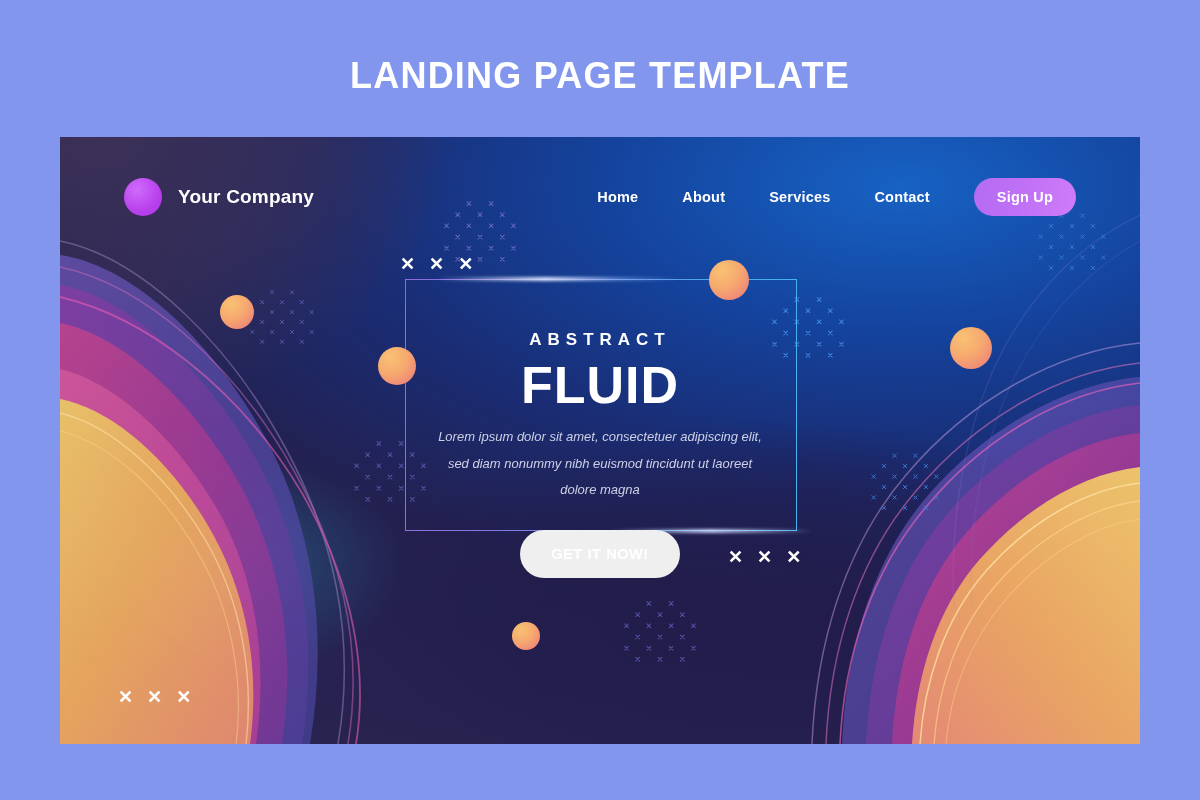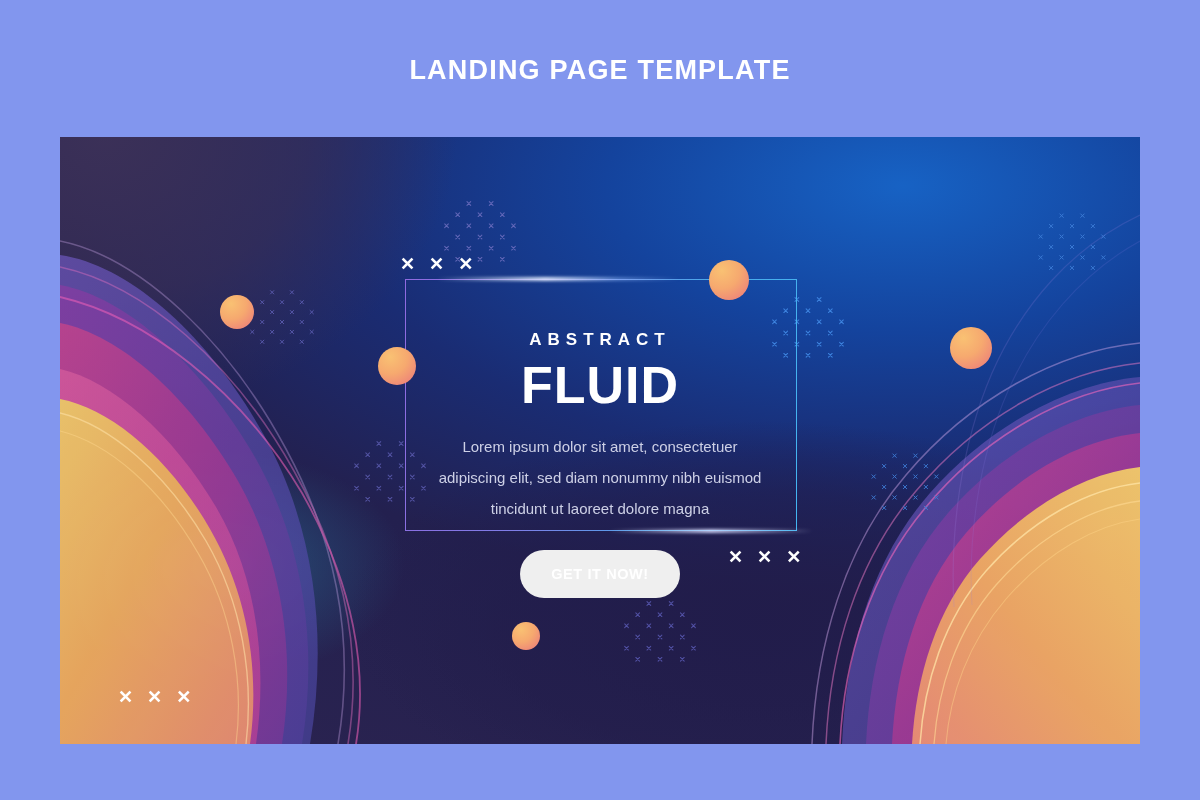--- a/index.html
+++ b/index.html
@@ -17,21 +17,21 @@
   }
 
   
   .page-title {
     position: absolute;
     top: 55px;
     left: 0;
     width: 1200px;
     text-align: center;
     color: #ffffff;
-    font-size: 27px;
+    font-size: 36px;
     font-weight: bold;
     letter-spacing: 1.2px;
     white-space: nowrap;
   }
 
   
   .hero {
     position: absolute;
     left: 60px;
     top: 137px;
@@ -184,24 +184,25 @@
   }
   .subhead {
     color: #f0f0f8;
     font-size: 17px;
     font-weight: normal;
     letter-spacing: 7px;
     margin: 6px 0 0 0;
   }
   .hero-text {
     color: #cdd0e6;
-    font-size: 15px;
+    font-size: 13px;
     line-height: 2.05;
-    margin: 20px auto 0 auto;
+    margin: 12px auto 0 auto;
     width: 330px;
+    font-style: italic;
   }
   .cta-btn {
     display: block;
     margin: 26px auto 0 auto;
     background: linear-gradient(100deg, #f8b45f 0%, #f4a濃 0%, #f7ae62 18%, #f3946f 60%, #ef7f84 100%);
     color: #ffffff;
     font-size: 14.5px;
     font-weight: bold;
     letter-spacing: 0.6px;
     border: none;
@@ -372,20 +373,33 @@
       </g>
       <g stroke="#3f7fd8" opacity="0.9" transform="translate(845,350) scale(0.58)">
         <use href="#diamondCluster"></use>
       </g>
       <g stroke="#5a5ab4" opacity="0.85" transform="translate(600,500) scale(0.62)">
         <use href="#diamondCluster"></use>
       </g>
     </svg>
   </div>
 
+  <div class="site-header">
+    <div class="brand">
+      <div class="brand-logo"></div>
+      <div class="brand-name">Your Company</div>
+    </div>
+    <nav class="nav">
+      <a class="nav-link">Home</a>
+      <a class="nav-link">About</a>
+      <a class="nav-link">Services</a>
+      <a class="nav-link">Contact</a>
+      <button class="signup-btn">Sign Up</button>
+    </nav>
+  </div>
 
   <div class="sphere sphere-a"></div>
   <div class="sphere sphere-b"></div>
   <div class="sphere sphere-c"></div>
   <div class="sphere sphere-d"></div>
   <div class="sphere sphere-e"></div>
 
   <div class="x-triple x-tl">
     <span>✕</span>
     <span>✕</span>

